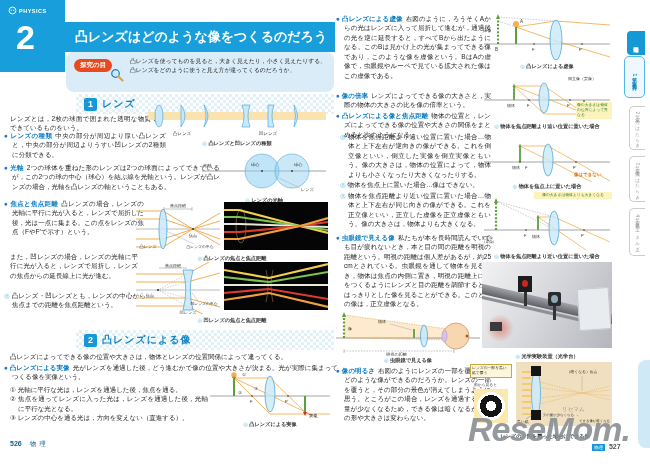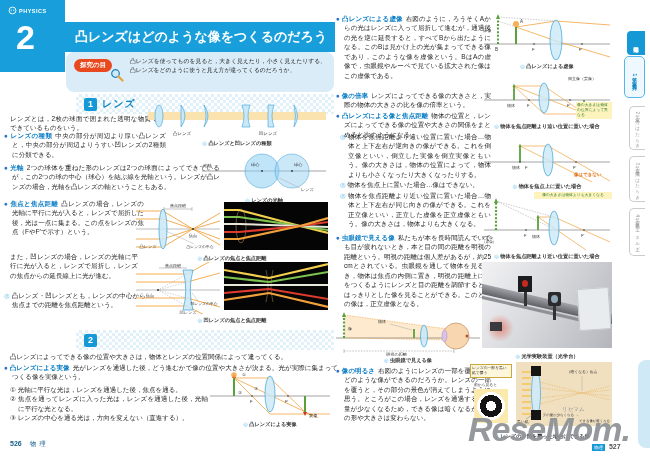--- a/index.html
+++ b/index.html
@@ -193,20 +193,21 @@
         <polyline points="0,23 45,23 104,23" stroke="#e8e8da" stroke-width="2" fill="none"></polyline>
         <polyline points="0,31 45,27 104,37" stroke="#dd3b2d" stroke-width="2.2" fill="none"></polyline>
         <polyline points="0,38 45,31 104,45" stroke="#f1a13b" stroke-width="2.2" fill="none"></polyline>
       </svg>
     </div>
     <div class="cap">凹レンズの焦点と焦点距離</div>
   </div>
 
   <div class="abs checker sec" style="left:76px;top:330px;width:258px;height:20px;padding-left:8px;box-sizing:border-box;">
     <span class="sec-num">2</span>
+    <span class="sec-title">凸レンズによる像</span>
   </div>
   <p class="abs t" style="left:10px;top:352px;width:322px;margin:0;">凸レンズによってできる像の位置や大きさは，物体とレンズの位置関係によって違ってくる。</p>
   <p class="abs t item" style="left:4px;top:363px;width:326px;margin:0;">
     <span class="blab">凸レンズによる実像</span><span>光がレンズを通過した後，どう進むかで像の位置や大きさが決まる。光が実際に集まってつくる像を実像という。</span>
   </p>
   <div class="abs" style="left:10px;top:385px;width:198px;">
     <p class="t rule" style="margin:0;">① 光軸に平行な光は，レンズを通過した後，焦点を通る。</p>
     <p class="t rule" style="margin:0;">② 焦点を通ってレンズに入った光は，レンズを通過した後，光軸に平行な光となる。</p>
     <p class="t rule" style="margin:0;">③ レンズの中心を通る光は，方向を変えない（直進する）。</p>
   </div>

